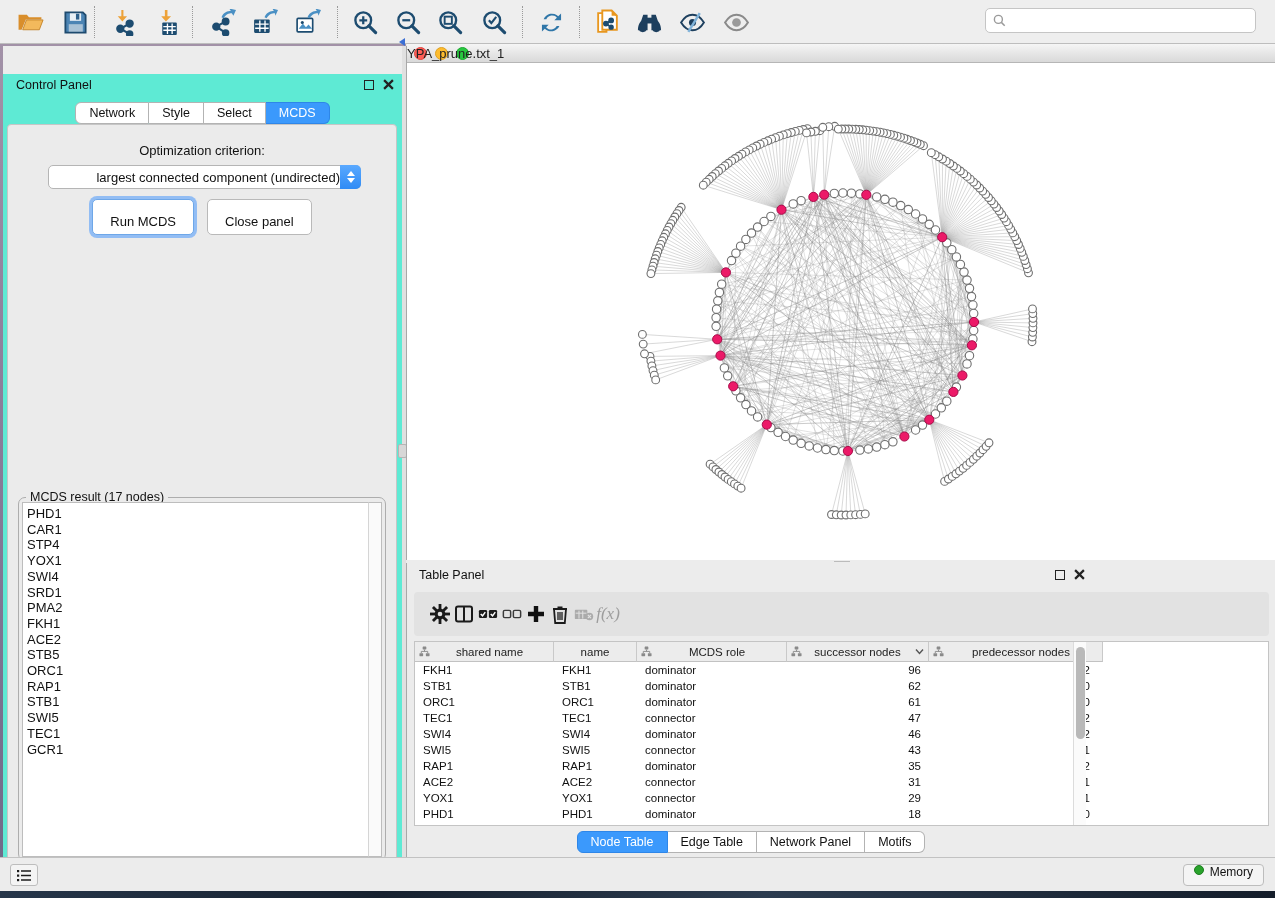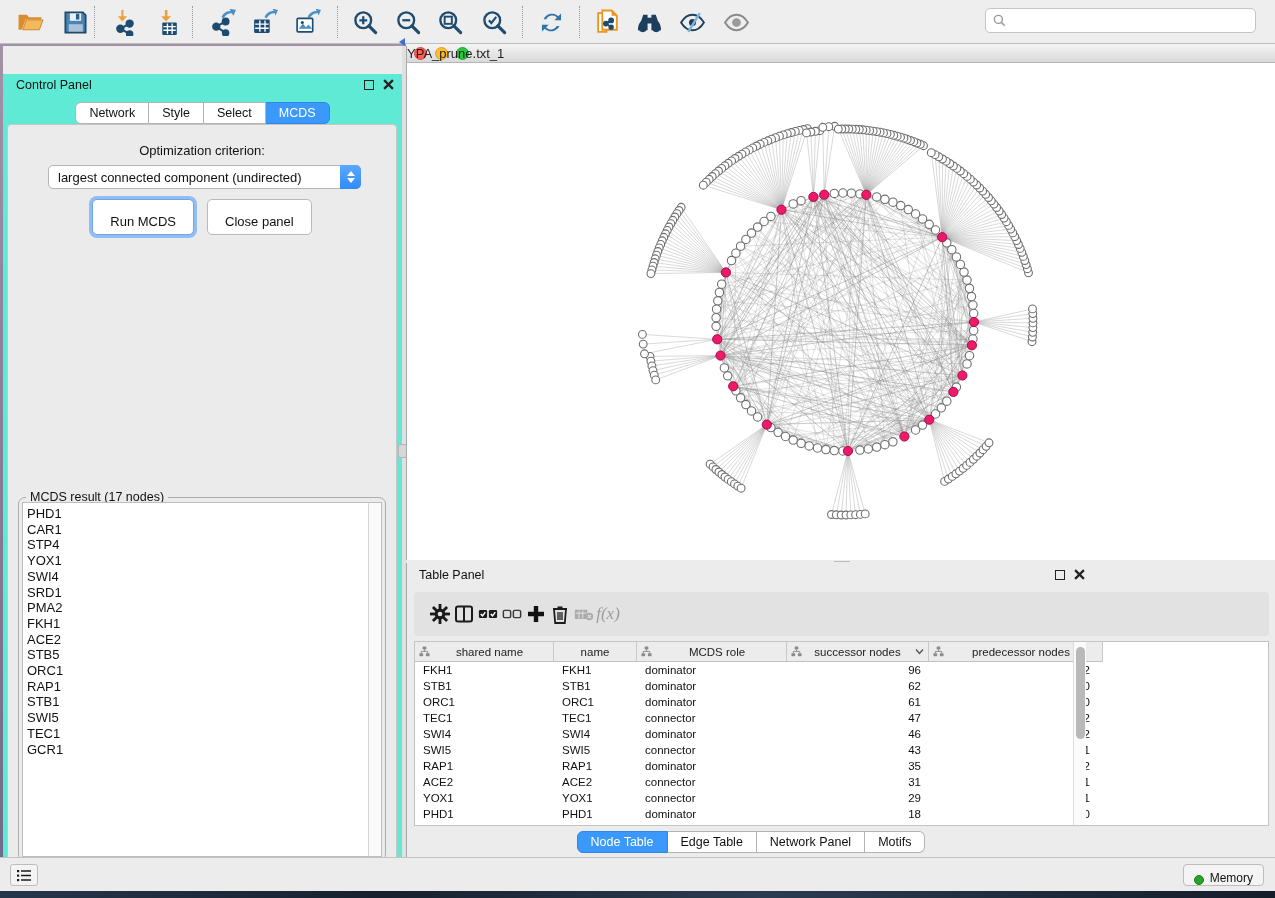--- a/index.html
+++ b/index.html
@@ -43,21 +43,21 @@
     border:1px solid #b3b3b3; border-left:none; }
   .seg:first-child { border-left:1px solid #b3b3b3; border-radius:6px 0 0 6px; }
   .seg:last-child { border-radius:0 6px 6px 0; }
   .seg.sel { background:#3b99fc; border-color:#2e86e8; color:#fff; }
 
   .cp-box { position:absolute; left:4px; top:50px; width:390px; height:757px; background:#ebebeb;
     border:1px solid #c6c6c6; border-radius:4px; }
   .opt-label { position:absolute; left:0; top:18px; width:100%; text-align:center; font-size:13px; color:#111; }
   .dropdown { position:absolute; left:40px; top:40px; width:313px; height:24px; background:#fff;
     border:1px solid #b5b5b5; border-radius:5px; display:flex; align-items:center; }
-  .dropdown .dd-text { flex:1; font-size:13px; color:#111; padding-left:9px; white-space:nowrap; overflow:hidden; }
+  .dropdown .dd-text { flex:1; font-size:13px; color:#111; padding-left:9px; white-space:nowrap; overflow:hidden;text-align:right; }
   .dd-stepper { width:21px; height:24px; margin:-1px -1px -1px 0; background:linear-gradient(#5aa9ff,#2f8bf5);
     border-radius:0 5px 5px 0; display:flex; flex-direction:column; align-items:center; justify-content:center; gap:2px; }
   .dd-up { width:0; height:0; border-left:4px solid transparent; border-right:4px solid transparent;
     border-bottom:5px solid #fff; }
   .dd-down { width:0; height:0; border-left:4px solid transparent; border-right:4px solid transparent;
     border-top:5px solid #fff; }
   .btn-row { position:absolute; left:0; top:74px; width:100%; display:flex; justify-content:center; gap:13px; }
   .cp-btn { height:36px; padding:14px 17px; background:#fff; border:1px solid #b9b9b9; border-radius:5px;
     font-size:13px; color:#111; font-family:"Liberation Sans",sans-serif; }
   .cp-btn.focused { box-shadow:0 0 0 3px rgba(72,151,251,.55); border-color:#6ea7e8; }
@@ -123,21 +123,21 @@
 
   .tp-tabs { position:absolute; left:0; top:268px; width:100%; display:flex; justify-content:center; }
 
   
   .statusbar { position:absolute; left:0; top:857px; width:1275px; height:34px; background:#ececec;
     border-top:1px solid #c2c2c2; }
   .list-btn { position:absolute; left:10px; top:6px; width:28px; height:22px; background:#f4f4f4;
     border:1px solid #bdbdbd; border-radius:3px; display:flex; align-items:center; justify-content:center; }
   .list-btn svg { width:15px; height:13px; }
   .memory-btn { position:absolute; right:11px; top:6px; height:22px; padding:0 10px; background:#f4f4f4;
-    border:1px solid #bdbdbd; border-radius:4px; display:flex; align-items:flex-end; gap:6px;
+    border:1px solid #bdbdbd; border-radius:4px; display:flex; align-items:flex-start; gap:6px;
     font-size:12px; color:#111; }
   .mem-dot { width:10px; height:10px; border-radius:50%; background:#2aa32c; border:1px solid #1d7d20; }
 
   .bottom-strip { position:absolute; left:0; top:891px; width:1275px; height:7px;
     background:linear-gradient(90deg,#26364a,#17212f 30%,#2c3c50 60%,#141d2a); }
 </style>
 </head>
 <body>
 
 <div class="desktop"></div>

